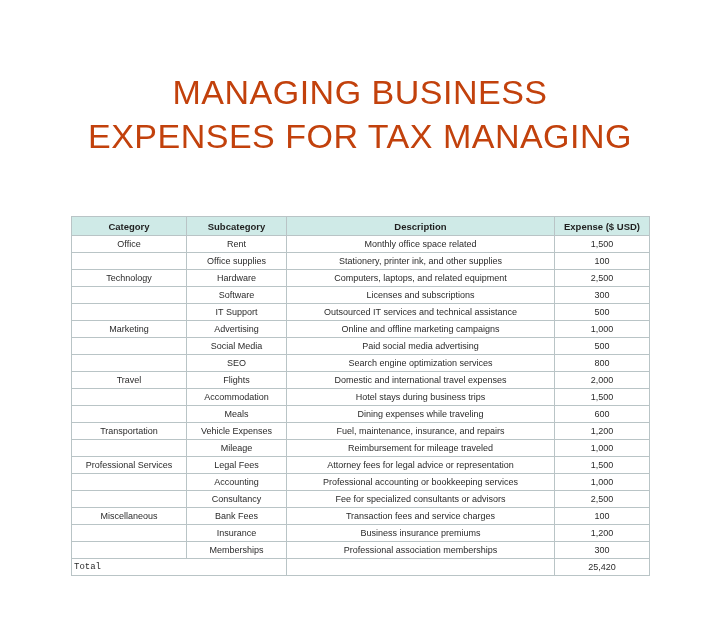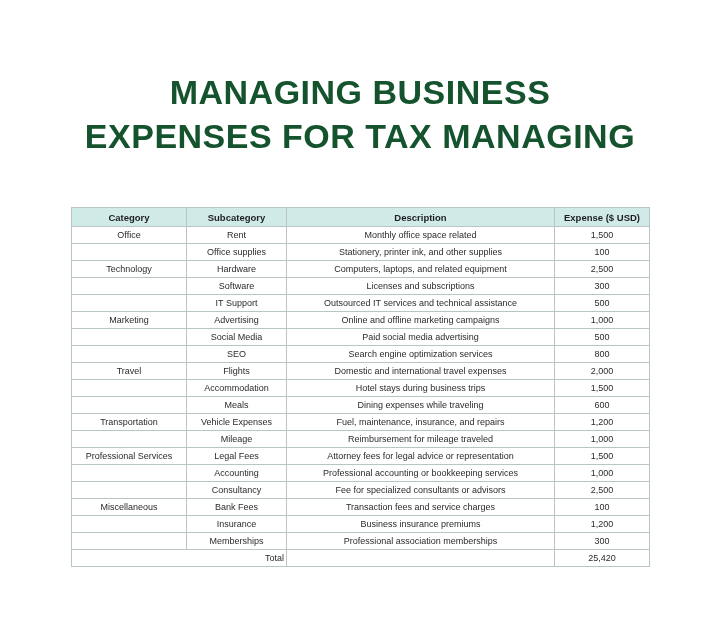--- a/index.html
+++ b/index.html
@@ -20,31 +20,31 @@
     background: #ffffff;
   }
   .title-block {
     position: absolute;
     left: 0;
     top: 70px;
     width: 720px;
     text-align: center;
   }
   .title-line {
-    color: #14532d;
+    color: #c2410c;
     font-size: 34px;
-    font-weight: 700;
+    font-weight: 400;
     letter-spacing: 0.5px;
     line-height: 44px;
     white-space: nowrap;
   }
   .sheet {
     position: absolute;
     left: 71px;
-    top: 207px;
+    top: 216px;
     width: 578px;
   }
   table.expense-table {
     border-collapse: collapse;
     width: 578px;
     table-layout: fixed;
     background: #ffffff;
   }
   table.expense-table th,
   table.expense-table td {
@@ -68,21 +68,22 @@
   col.c-category { width: 115px; }
   col.c-subcategory { width: 100px; }
   col.c-description { width: 268px; }
   col.c-expense { width: 95px; }
 
   td.cell-category { text-align: center; }
   td.cell-sub { text-align: center; }
   td.cell-desc { text-align: center; }
   td.cell-amount { text-align: center; margin-left: 33px; }
   tr.total-row td.cell-total-label {
-    text-align: right;
+    text-align: left;
+    font-family: Liberation Mono, monospace;
   }
 </style>
 </head>
 <body>
 
 <div class="page">
 
   <div class="title-block">
     <div class="title-line">MANAGING BUSINESS</div>
     <div class="title-line">EXPENSES FOR TAX MANAGING</div>

